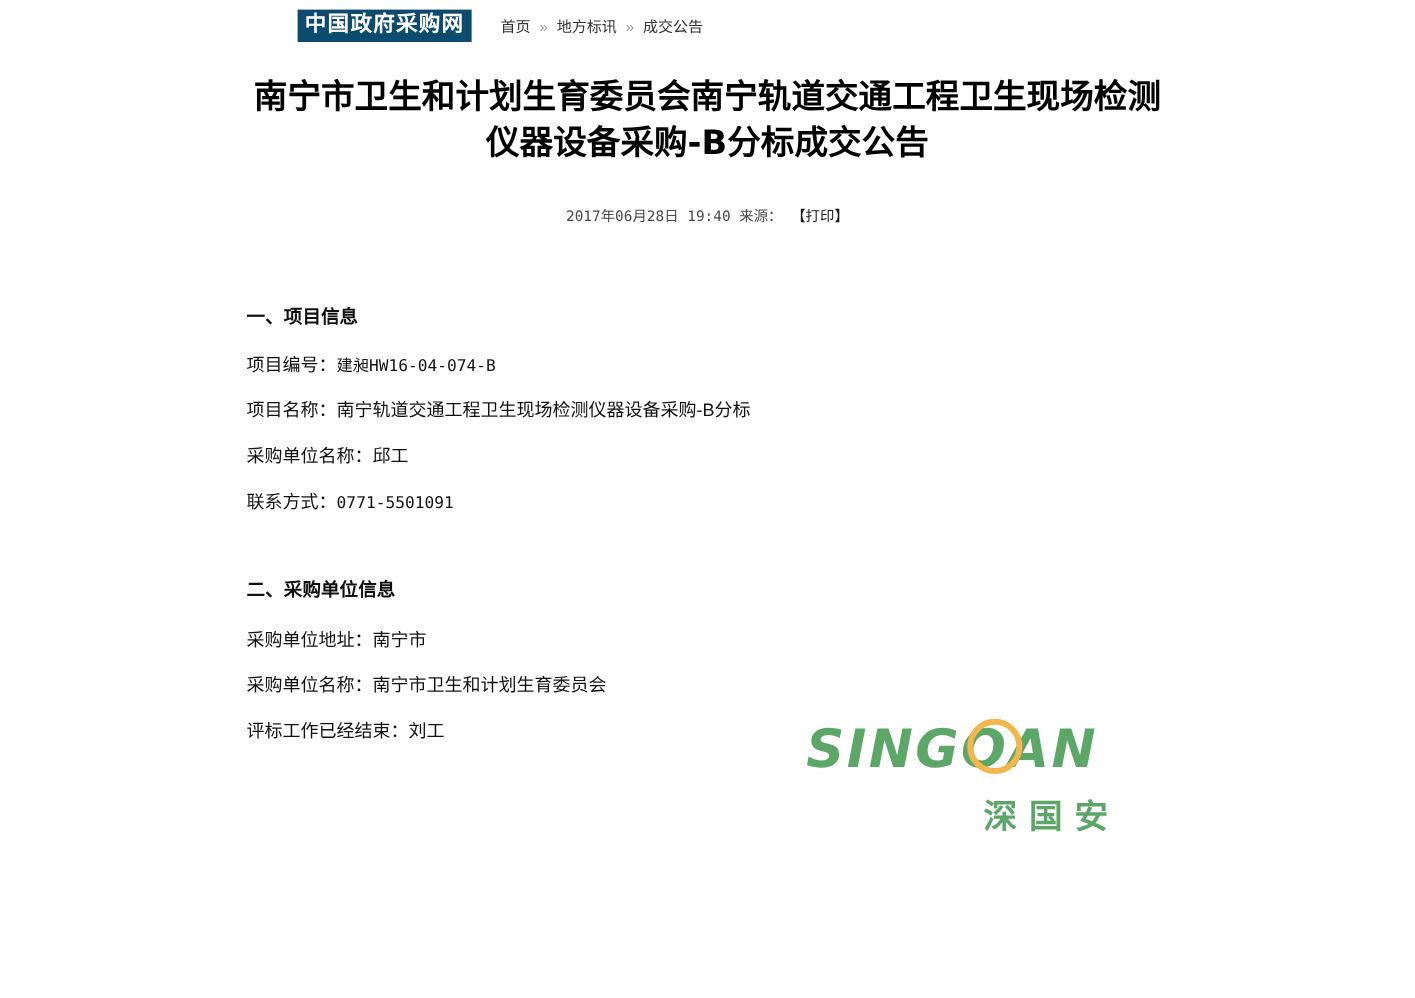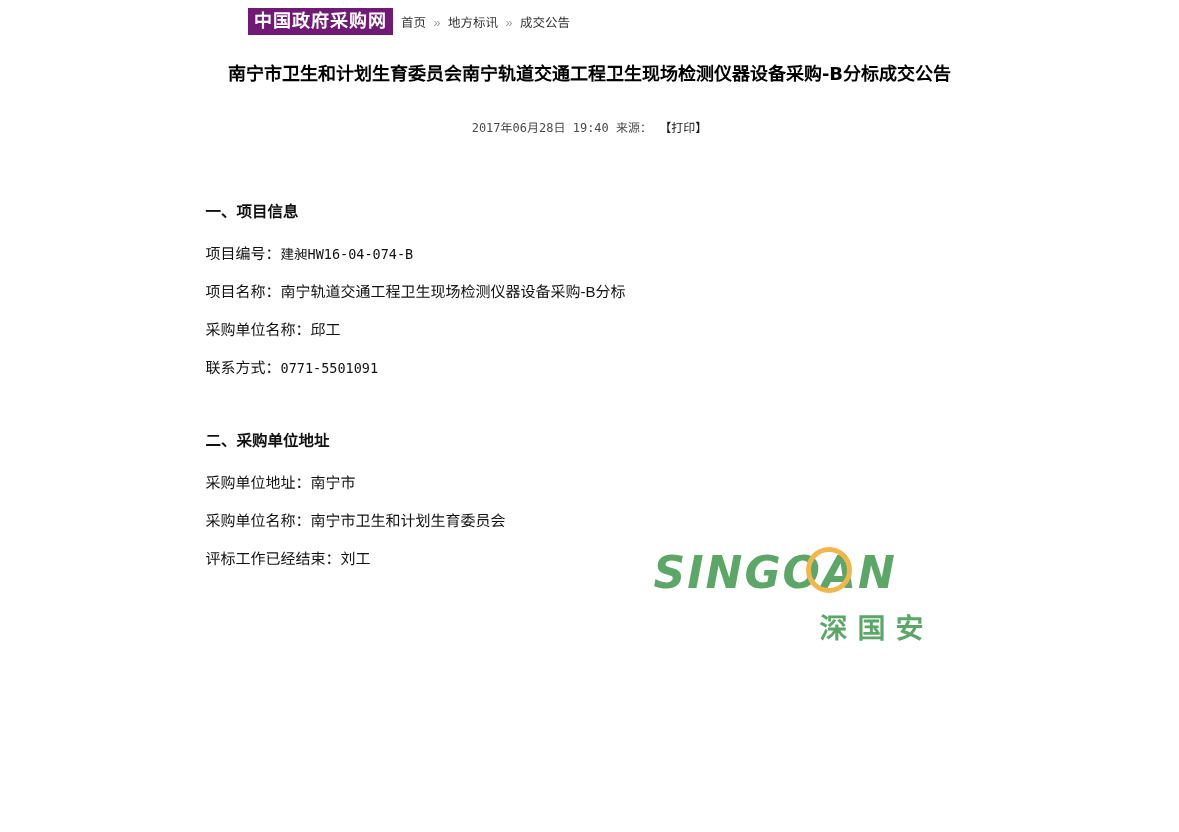--- a/index.html
+++ b/index.html
@@ -21,32 +21,32 @@
   .header {
     display: flex;
     align-items: center;
     padding: 8px 0 0 248px;
     height: 34px;
     box-sizing: border-box;
   }
   .logo {
     display: inline-flex;
     align-items: center;
-    background: #701a75;
+    background: #0c4a6e;
     color: #ffffff;
     font-family: "DejaVu Sans", "Liberation Sans", sans-serif;
     font-weight: bold;
     font-size: 18px;
     line-height: 1;
     letter-spacing: 1px;
     padding: 4px 6px 5px 6px;
     white-space: nowrap;
   }
   .breadcrumb {
-    margin-left: 8px;
+    margin-left: 24px;
     font-size: 12.5px;
     color: #333;
     white-space: nowrap;
   }
   .breadcrumb a {
     color: #333;
     text-decoration: none;
   }
   .breadcrumb .sep {
     color: #999;
@@ -54,21 +54,21 @@
   }
 
   
   .title-wrap {
     width: 775px;
     margin: 28px auto 0 auto;
     text-align: center;
   }
   .doc-title {
     font-family: "DejaVu Sans", "Liberation Sans", sans-serif;
-    font-size: 18px;
+    font-size: 28px;
     font-weight: bold;
     line-height: 1.35;
     color: #000;
     margin: 0;
   }
   .meta {
     margin-top: 32px;
     font-size: 12px;
     color: #4a4a4a;
     font-family: "DejaVu Sans Mono", "Liberation Mono", monospace;
@@ -123,21 +123,21 @@
     opacity: .78;
   }
   .watermark .wm-main {
     font-family: "DejaVu Sans", "Liberation Sans", sans-serif;
     font-weight: bold;
     font-style: italic;
     font-size: 44px;
     letter-spacing: 2px;
     color: #2f8f3e;
     line-height: 1;
-    text-align: left;
+    text-align: center;
     white-space: nowrap;
   }
   .watermark .wm-sub {
     font-family: "DejaVu Sans", "Liberation Sans", sans-serif;
     font-weight: bold;
     font-size: 28px;
     letter-spacing: 10px;
     color: #2f8f3e;
     text-align: right;
     margin-top: 2px;
@@ -188,21 +188,21 @@
   <div class="field">
     <span>项目名称：</span><span>南宁轨道交通工程卫生现场检测仪器设备采购-B分标</span>
   </div>
   <div class="field">
     <span>采购单位名称：</span><span>邱工</span>
   </div>
   <div class="field">
     <span>联系方式：</span><span class="value-mono">0771-5501091</span>
   </div>
 
-  <div class="section-head">二、采购单位地址</div>
+  <div class="section-head">二、采购单位信息</div>
 
   <div class="field">
     <span>采购单位地址：</span><span>南宁市</span>
   </div>
   <div class="field">
     <span>采购单位名称：</span><span>南宁市卫生和计划生育委员会</span>
   </div>
   <div class="field">
     <span>评标工作已经结束：</span><span>刘工</span>
   </div>

